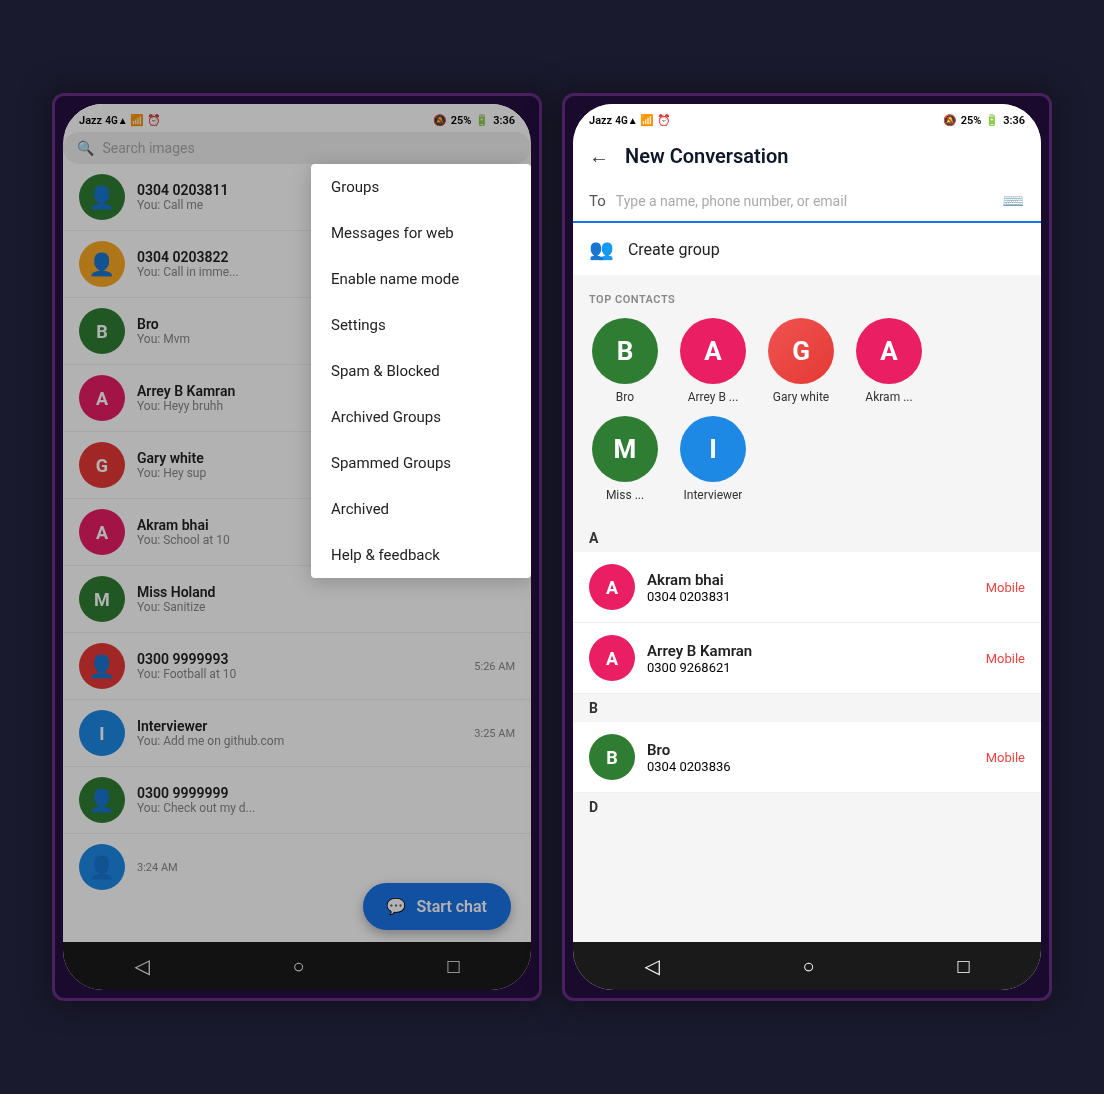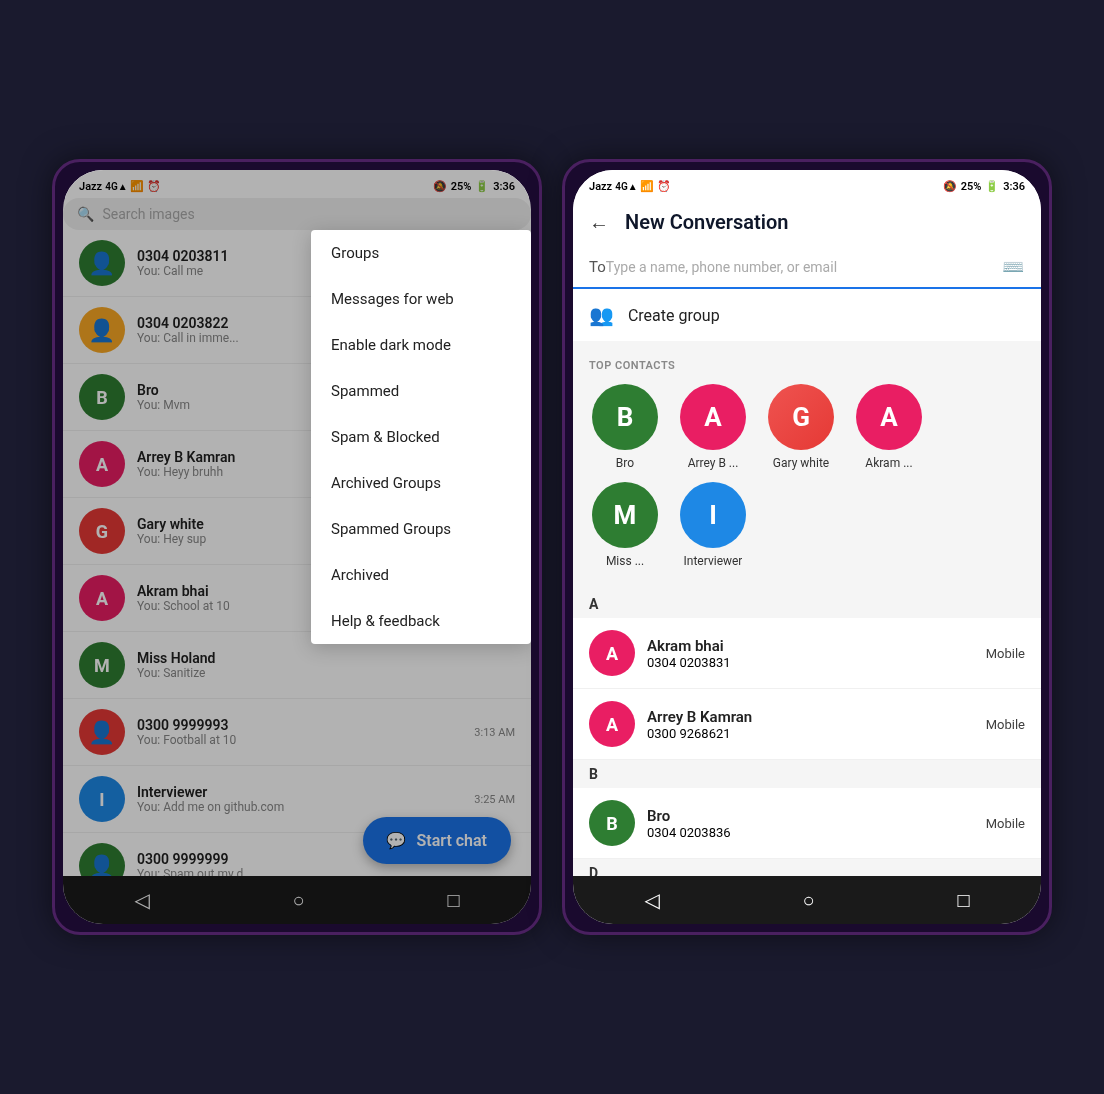--- a/index.html
+++ b/index.html
@@ -9,23 +9,23 @@
       justify-content: center;
       align-items: center;
       min-height: 100vh;
       font-family: 'Roboto', Arial, sans-serif;
       gap: 20px;
       padding: 20px;
     }
 
     .phone-wrapper {
       width: 490px;
-      height: 776px;
+      height: 908px;
       background: #1a0a2e;
-      border-radius: 28px;
+      border-radius: 12px;
       border: 3px solid #4a2060;
       position: relative;
       overflow: hidden;
       display: flex;
       flex-direction: column;
       box-shadow: 0 0 30px rgba(0,0,0,0.5);
     }
 
     .phone-screen {
       flex: 1;
@@ -157,20 +157,21 @@
     }
     .back-arrow { font-size: 20px; color: #333; }
     .app-bar-title { font-size: 20px; font-weight: 600; color: #0f172a; }
 
     .to-field {
       background: #fff;
       display: flex;
       align-items: center;
       padding: 10px 16px;
       border-bottom: 2px solid #1a73e8;
+      gap: 10px;
     }
     .to-label { font-size: 15px; color: #555; }
     .to-input { flex: 1; font-size: 14px; color: #aaa; }
     .keyboard-icon { font-size: 18px; color: #555; }
 
     .right-content {
       flex: 1;
       background: #f5f5f5;
       overflow: hidden;
     }
@@ -221,21 +222,21 @@
       background: #fff;
       display: flex;
       align-items: center;
       padding: 12px 16px;
       gap: 12px;
     }
     .contact-row:not(:last-child) { border-bottom: 1px solid #f0f0f0; }
     .contact-info { flex: 1; }
     .contact-name { font-size: 15px; font-weight: 600; color: #222; }
     .contact-phone { font-size: 13px; color: #000000; }
-    .contact-type { font-size: 13px; color: #404040; }
+    .contact-type { font-size: 13px; color: #ef4444; }
 
     
     .bg-green { background-color: #2e7d32; }
     .bg-yellow { background-color: #f9a825; }
     .bg-pink { background-color: #e91e63; }
     .bg-red-orange { background-color: #e53935; }
     .bg-blue { background-color: #1e88e5; }
 
     .dimmed-overlay {
       position: absolute;
@@ -322,50 +323,50 @@
           <div class="conv-name">Miss Holand</div>
           <div class="conv-preview">You: Sanitize</div>
         </div>
       </div>
       <div class="conv-item">
         <div class="avatar-circle bg-red-orange" style="font-size:22px;">👤</div>
         <div class="conv-info">
           <div class="conv-name">0300 9999993</div>
           <div class="conv-preview">You: Football at 10</div>
         </div>
-        <div class="conv-time">3:13 AM</div>
+        <div class="conv-time">5:26 AM</div>
       </div>
       <div class="conv-item">
         <div class="avatar-circle bg-blue">I</div>
         <div class="conv-info">
           <div class="conv-name">Interviewer</div>
           <div class="conv-preview">You: Add me on github.com</div>
         </div>
         <div class="conv-time">3:25 AM</div>
       </div>
       <div class="conv-item">
         <div class="avatar-circle bg-green" style="font-size:22px;">👤</div>
         <div class="conv-info">
           <div class="conv-name">0300 9999999</div>
-          <div class="conv-preview">You: Spam out my d...</div>
+          <div class="conv-preview">You: Check out my d...</div>
         </div>
       </div>
       <div class="conv-item">
         <div class="avatar-circle bg-blue" style="font-size:22px;">👤</div>
         <div class="conv-time">3:24 AM</div>
       </div>
     </div>
 
     <div class="dimmed-overlay"></div>
 
     <div class="dropdown-menu">
       <div class="menu-item">Groups</div>
       <div class="menu-item">Messages for web</div>
-      <div class="menu-item">Enable dark mode</div>
-      <div class="menu-item">Spammed</div>
+      <div class="menu-item">Enable name mode</div>
+      <div class="menu-item">Settings</div>
       <div class="menu-item">Spam &amp; Blocked</div>
       <div class="menu-item">Archived Groups</div>
       <div class="menu-item">Spammed Groups</div>
       <div class="menu-item">Archived</div>
       <div class="menu-item">Help &amp; feedback</div>
     </div>
 
     <div class="fab-btn">
       <span>💬</span>
       <span>Start chat</span>

